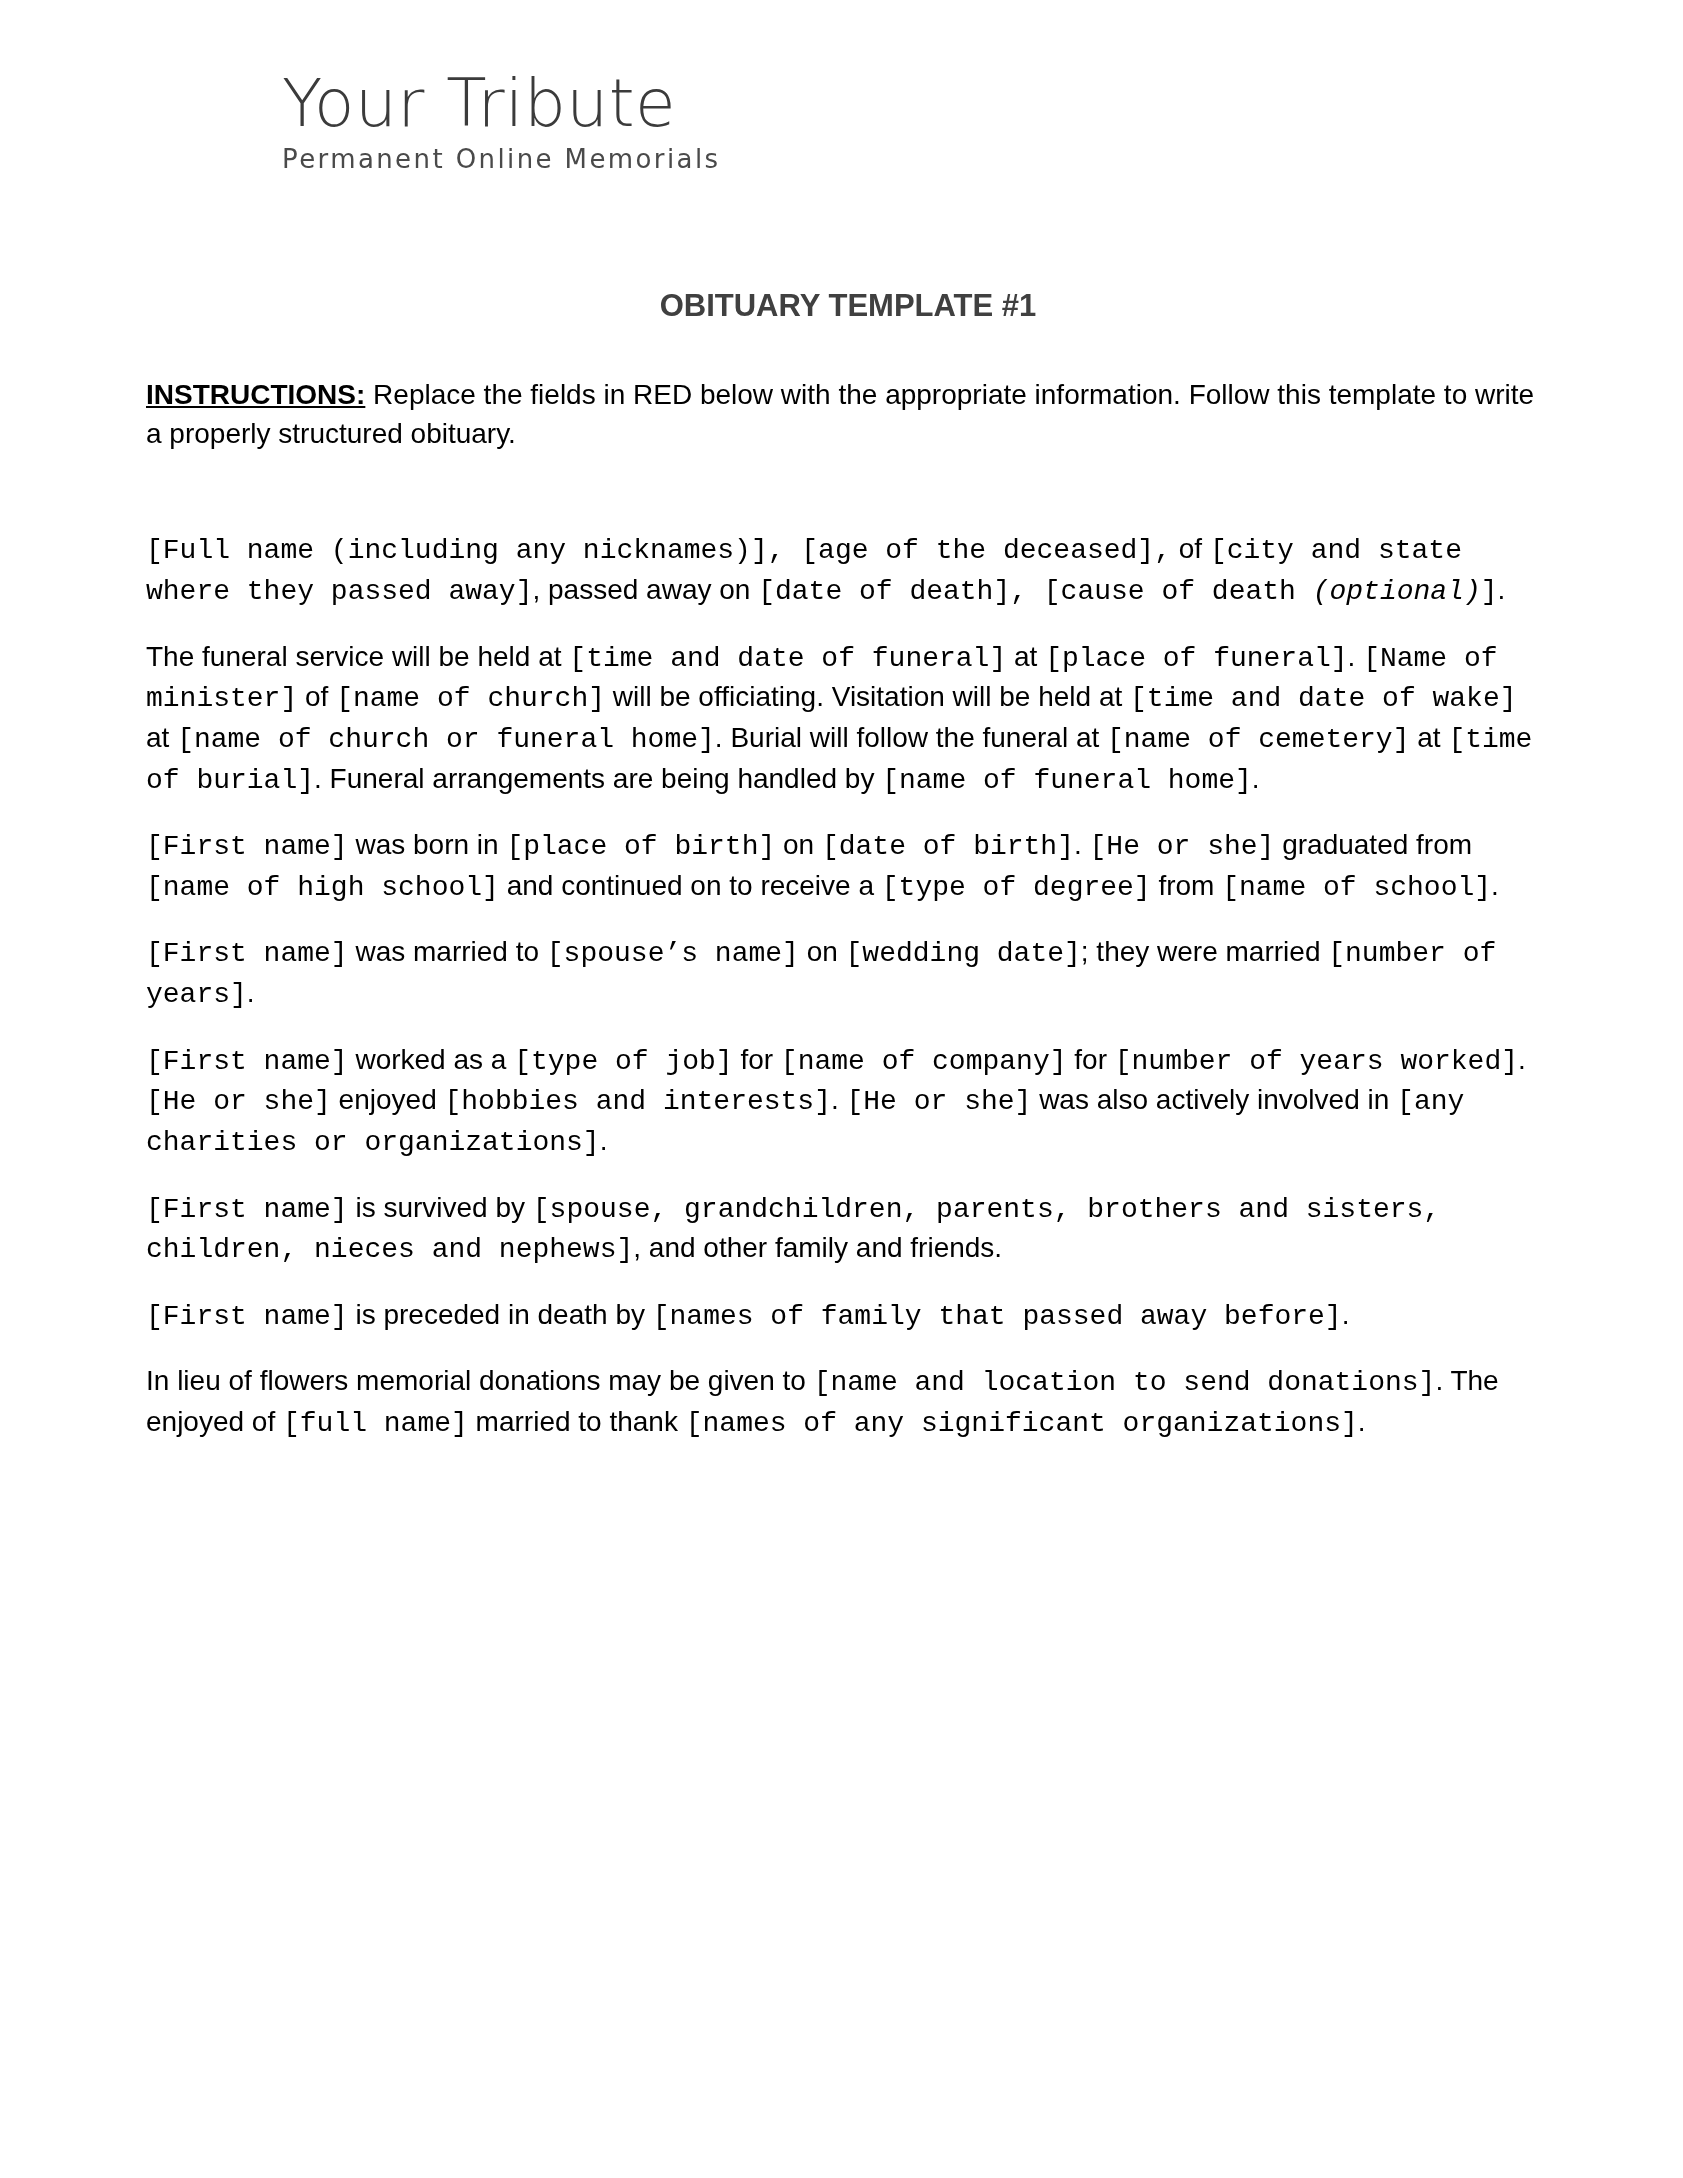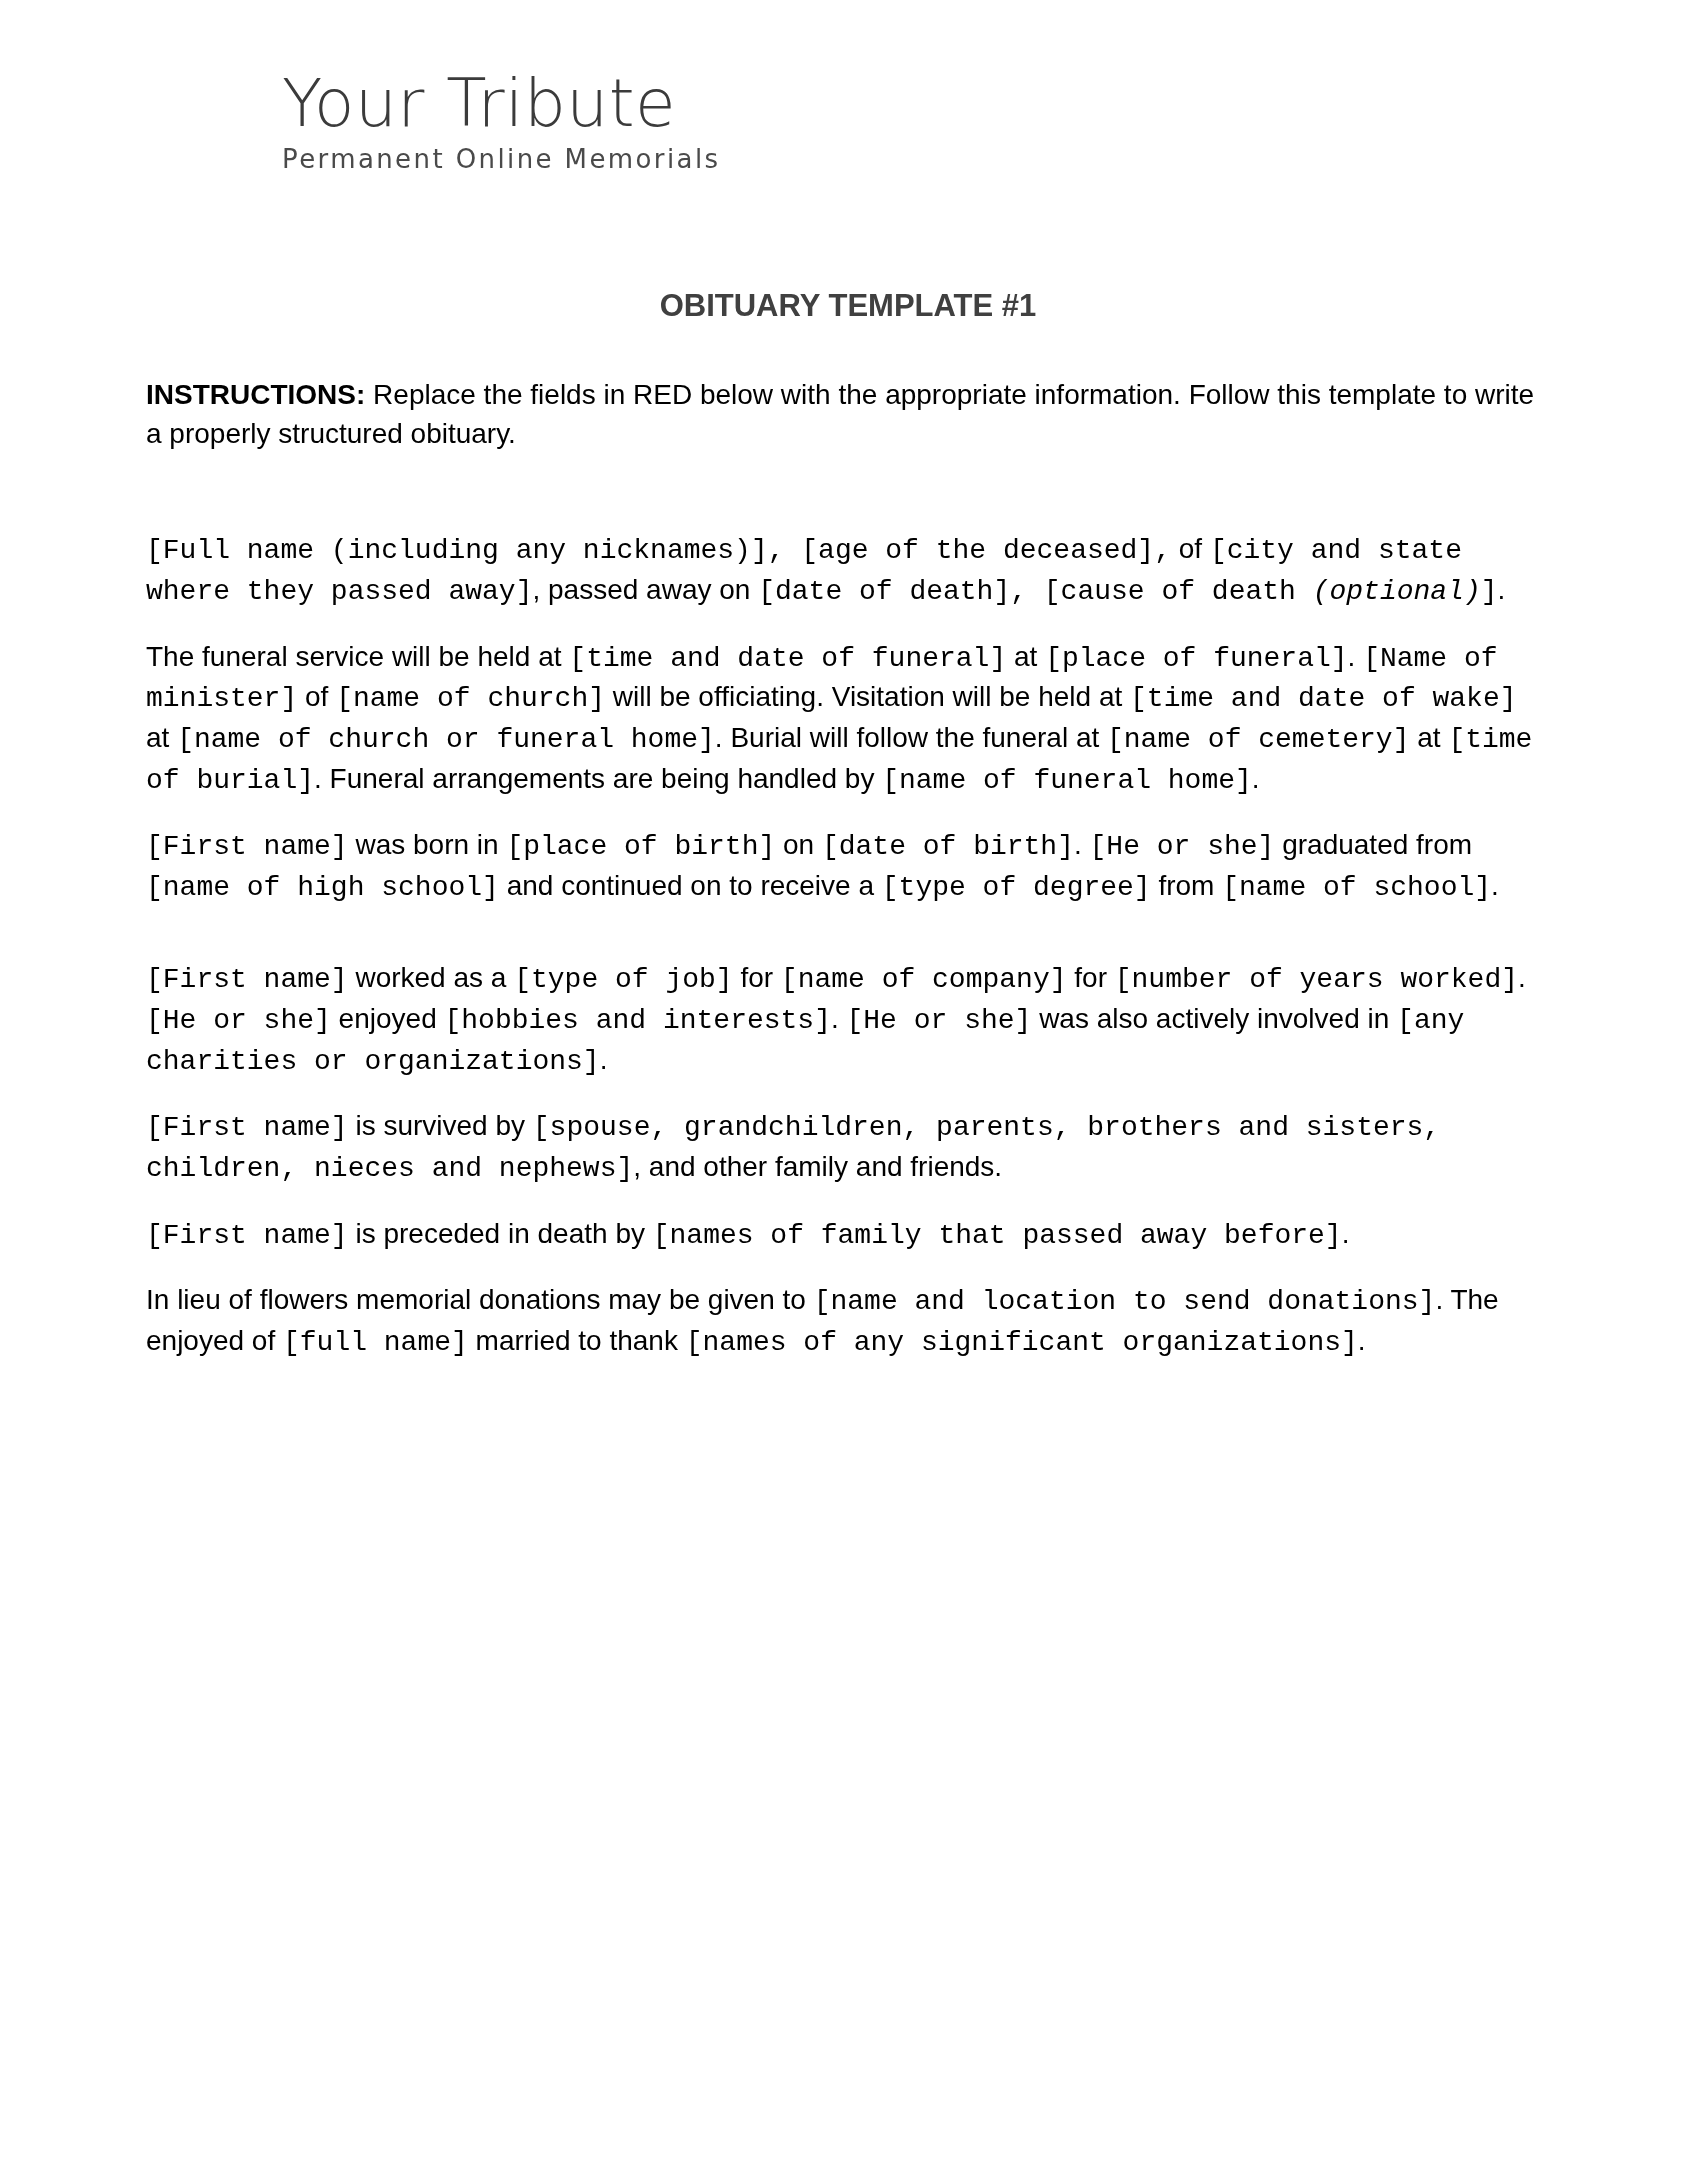--- a/index.html
+++ b/index.html
@@ -77,21 +77,21 @@
     color: #000000;
     margin: 0;
     text-align: left;
   }
 
   .gap-title-to-instructions { height: 52px; }
   .gap-instructions-to-body  { height: 77px; }
   .para-gap                  { height: 26px; }
 
   .red { color: #000000; font-family: Liberation Mono, monospace; }
-  .bold { font-weight: bold; }
+  .bold { font-weight: bold; text-decoration: underline; }
   .ital { font-style: italic; }
 </style>
 </head>
 <body>
 
 <div class="page">
 
   <div class="logo-block">
     <div class="logo-wordmark">Your Tribute</div>
     <div class="logo-tagline">Permanent Online Memorials</div>
@@ -109,20 +109,21 @@
 
     <div class="gap-instructions-to-body"></div>
 
     <div id="paragraph-host">
         <p class="para"><span class="red">[Full name (including any nicknames)], [age of the deceased],</span><span> of </span><span class="red">[city and state where they passed away]</span><span>, passed away on </span><span class="red">[date of death], [cause of death </span><span class="red ital">(optional)</span><span class="red">]</span><span>.</span></p>
         <div class="para-gap"></div>
         <p class="para"><span>The funeral service will be held at </span><span class="red">[time and date of funeral]</span><span> at </span><span class="red">[place of funeral]</span><span>. </span><span class="red">[Name of minister]</span><span> of </span><span class="red">[name of church]</span><span> will be officiating. Visitation will be held at </span><span class="red">[time and date of wake]</span><span> at </span><span class="red">[name of church or funeral home]</span><span>. Burial will follow the funeral at </span><span class="red">[name of cemetery]</span><span> at </span><span class="red">[time of burial]</span><span>. Funeral arrangements are being handled by </span><span class="red">[name of funeral home]</span><span>.</span></p>
         <div class="para-gap"></div>
         <p class="para"><span class="red">[First name]</span><span> was born in </span><span class="red">[place of birth]</span><span> on </span><span class="red">[date of birth]</span><span>. </span><span class="red">[He or she]</span><span> graduated from </span><span class="red">[name of high school]</span><span> and continued on to receive a </span><span class="red">[type of degree]</span><span> from </span><span class="red">[name of school]</span><span>.</span></p>
         <div class="para-gap"></div>
+        <p class="para"><span class="red">[First name]</span><span> was married to </span><span class="red">[spouse’s name]</span><span> on </span><span class="red">[wedding date]</span><span>; they were married </span><span class="red">[number of years]</span><span>.</span></p>
         <div class="para-gap"></div>
         <p class="para"><span class="red">[First name]</span><span> worked as a </span><span class="red">[type of job]</span><span> for </span><span class="red">[name of company]</span><span> for </span><span class="red">[number of years worked]</span><span>. </span><span class="red">[He or she]</span><span> enjoyed </span><span class="red">[hobbies and interests]</span><span>. </span><span class="red">[He or she]</span><span> was also actively involved in </span><span class="red">[any charities or organizations]</span><span>.</span></p>
         <div class="para-gap"></div>
         <p class="para"><span class="red">[First name]</span><span> is survived by </span><span class="red">[spouse, grandchildren, parents, brothers and sisters, children, nieces and nephews]</span><span>, and other family and friends.</span></p>
         <div class="para-gap"></div>
         <p class="para"><span class="red">[First name]</span><span> is preceded in death by </span><span class="red">[names of family that passed away before]</span><span>.</span></p>
         <div class="para-gap"></div>
         <p class="para"><span>In lieu of flowers memorial donations may be given to </span><span class="red">[name and location to send donations]</span><span>. The enjoyed of </span><span class="red">[full name]</span><span> married to thank </span><span class="red">[names of any significant organizations]</span><span>.</span></p>
       </div>
 

